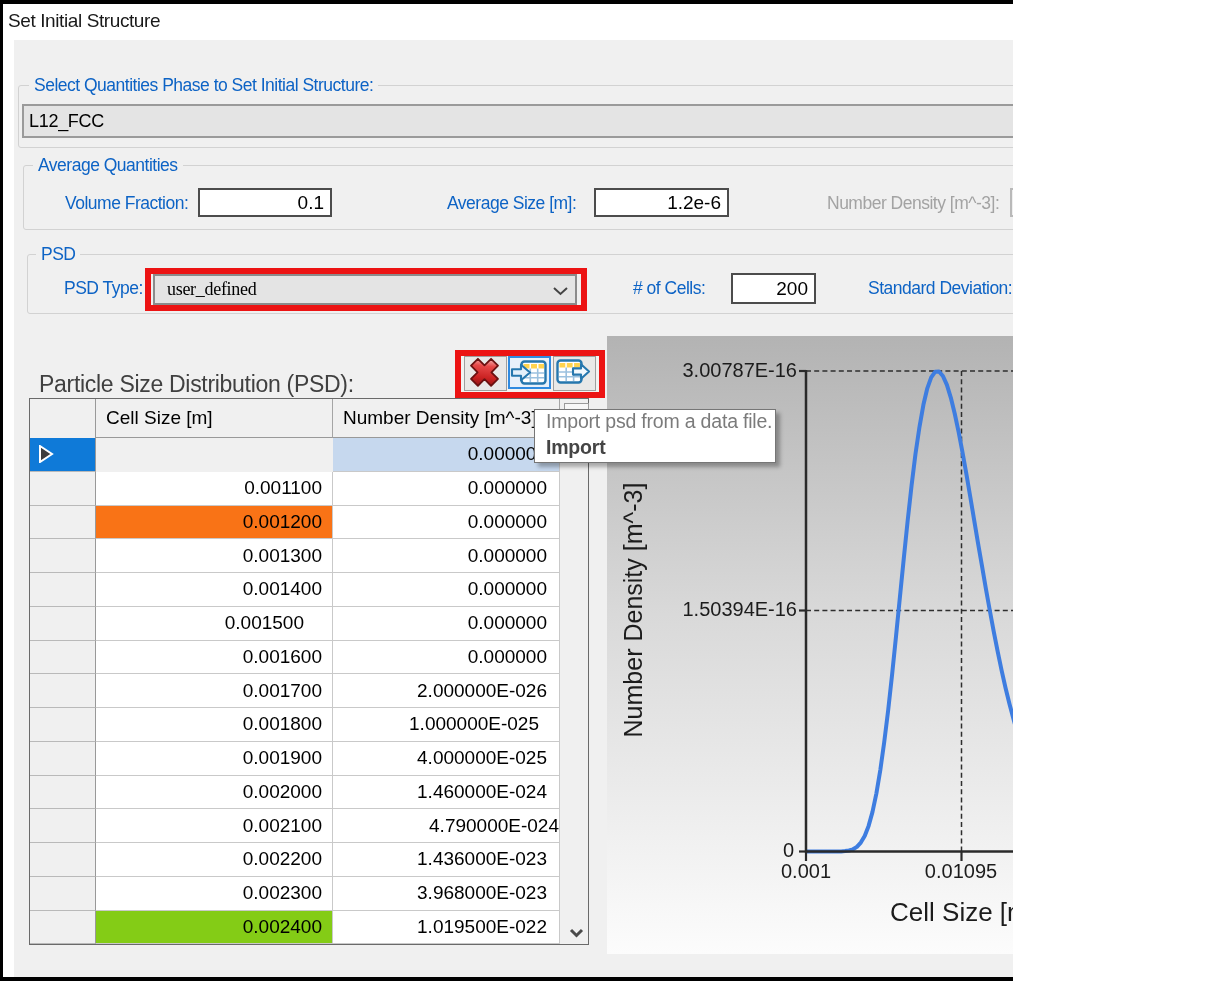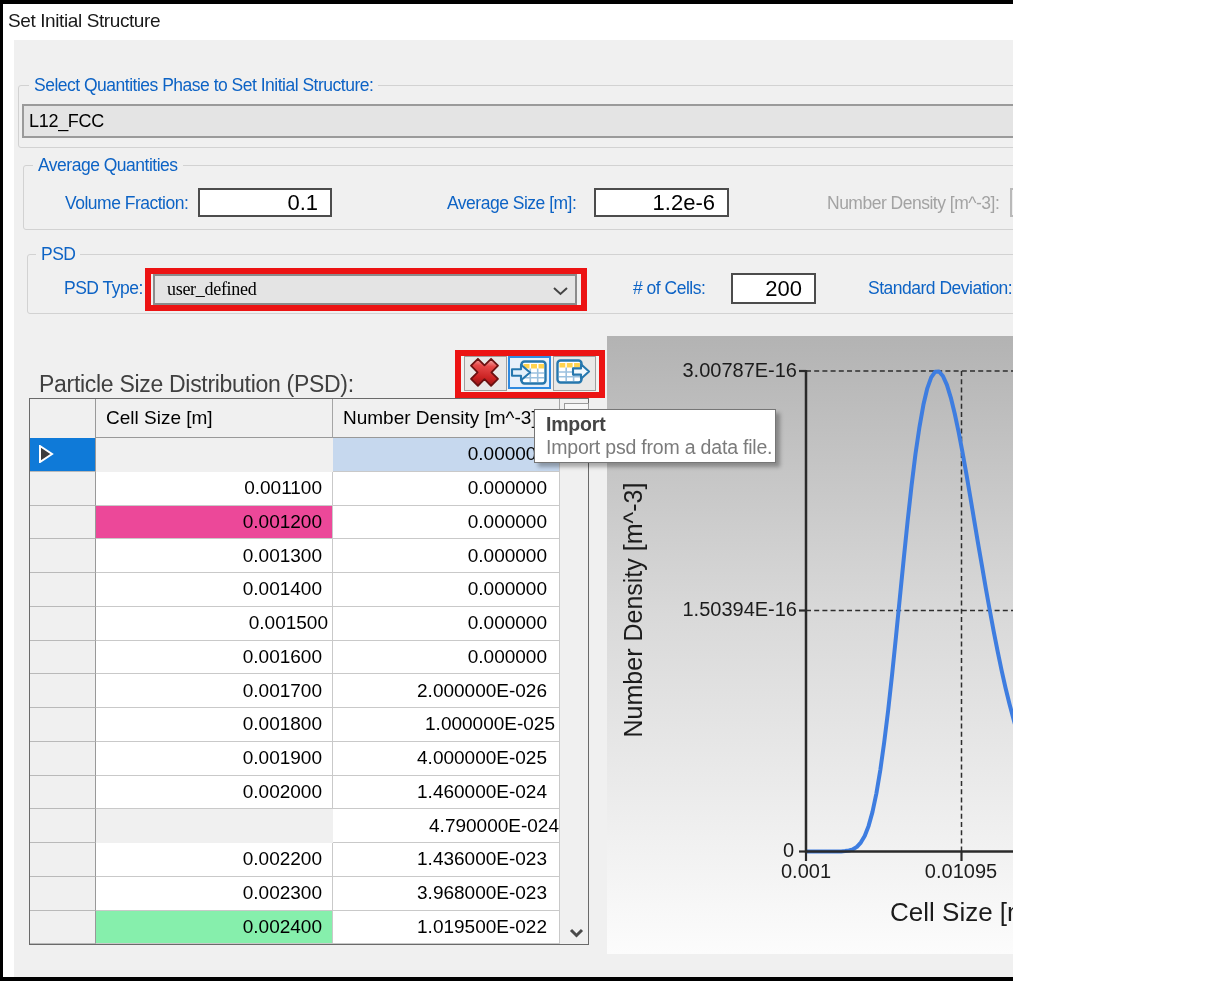--- a/index.html
+++ b/index.html
@@ -1,22 +1,22 @@
 <!DOCTYPE html>
 <html><head>
 <meta charset="utf-8">
 <style>
   html,body{margin:0;padding:0;}
   body{font-family:"Liberation Sans",sans-serif;}
   #page{position:relative;width:1013px;height:981px;background:#fff;overflow:hidden;}
   .abs{position:absolute;}
   .grouplbl{font-size:17.5px;letter-spacing:-0.5px;color:#0d63c5;background:#f0f0f0;padding:0 5px;line-height:17px;}
   .gbox{border:1px solid #d2d2d2;border-radius:3px;}
-  .inp{background:#fff;border:2px solid #4c4c4c;font-size:22px;color:#000;
-       display:flex;align-items:center;justify-content:flex-end;padding-right:12px;box-sizing:border-box;}
+  .inp{background:#fff;border:2px solid #4c4c4c;font-size:19px;color:#000;
+       display:flex;align-items:center;justify-content:flex-end;padding-right:6px;box-sizing:border-box;}
   .lbl{font-size:17.5px;letter-spacing:-0.5px;color:#0d63c5;white-space:nowrap;line-height:20px;}
   .combo{background:#e4e4e4;border:2px solid #8b8b8b;box-sizing:border-box;
          display:flex;align-items:center;font-size:18px;letter-spacing:-0.3px;color:#000;}
 </style>
 </head>
 <body>
 <div id="page">
 
   <div class="abs" style="left:0;top:0;width:1205px;height:4px;background:#000;"></div>
   <div class="abs" style="left:0;top:977px;width:1205px;height:4px;background:#000;"></div>
@@ -109,56 +109,57 @@
 <div style="position:absolute;left:0px;top:39.0px;width:66px;height:33.75px;background:#0f7ad8;border-right:1px solid #999;border-bottom:1px solid #b9b9b9;box-sizing:border-box;">
           <svg width="16" height="18" style="position:absolute;left:8px;top:7px;" viewBox="0 0 16 18">
             <path d="M2 1 L14 9 L2 17 Z" fill="#3c3c3c" stroke="#fff" stroke-width="2"></path>
           </svg>
         </div>
 <div style="position:absolute;left:303px;top:39.0px;width:227px;height:33.75px;background:#c6d8ee;border-right:1px solid #c9c9c9;border-bottom:1px solid #c9c9c9;box-sizing:border-box;display:flex;align-items:center;justify-content:flex-end;padding-right:12px;color:#000;">0.000000</div>
 <div style="position:absolute;left:0px;top:72.8px;width:66px;height:33.75px;background:#f0f0f0;border-right:1px solid #999;border-bottom:1px solid #b9b9b9;box-sizing:border-box;"></div>
 <div style="position:absolute;left:66px;top:72.8px;width:237px;height:33.75px;background:#ffffff;border-right:1px solid #c9c9c9;border-bottom:1px solid #c9c9c9;box-sizing:border-box;display:flex;align-items:center;justify-content:flex-end;padding-right:10px;color:#000;">0.001100</div>
 <div style="position:absolute;left:303px;top:72.8px;width:227px;height:33.75px;background:#ffffff;border-right:1px solid #c9c9c9;border-bottom:1px solid #c9c9c9;box-sizing:border-box;display:flex;align-items:center;justify-content:flex-end;padding-right:12px;color:#000;">0.000000</div>
 <div style="position:absolute;left:0px;top:106.5px;width:66px;height:33.75px;background:#f0f0f0;border-right:1px solid #999;border-bottom:1px solid #b9b9b9;box-sizing:border-box;"></div>
-<div style="position:absolute;left:66px;top:106.5px;width:237px;height:33.75px;background:#ec4899;border-right:1px solid #c9c9c9;border-bottom:1px solid #c9c9c9;box-sizing:border-box;display:flex;align-items:center;justify-content:flex-end;padding-right:10px;color:#000;">0.001200</div>
+<div style="position:absolute;left:66px;top:106.5px;width:237px;height:33.75px;background:#f97316;border-right:1px solid #c9c9c9;border-bottom:1px solid #c9c9c9;box-sizing:border-box;display:flex;align-items:center;justify-content:flex-end;padding-right:10px;color:#000;">0.001200</div>
 <div style="position:absolute;left:303px;top:106.5px;width:227px;height:33.75px;background:#ffffff;border-right:1px solid #c9c9c9;border-bottom:1px solid #c9c9c9;box-sizing:border-box;display:flex;align-items:center;justify-content:flex-end;padding-right:12px;color:#000;">0.000000</div>
 <div style="position:absolute;left:0px;top:140.2px;width:66px;height:33.75px;background:#f0f0f0;border-right:1px solid #999;border-bottom:1px solid #b9b9b9;box-sizing:border-box;"></div>
 <div style="position:absolute;left:66px;top:140.2px;width:237px;height:33.75px;background:#ffffff;border-right:1px solid #c9c9c9;border-bottom:1px solid #c9c9c9;box-sizing:border-box;display:flex;align-items:center;justify-content:flex-end;padding-right:10px;color:#000;">0.001300</div>
 <div style="position:absolute;left:303px;top:140.2px;width:227px;height:33.75px;background:#ffffff;border-right:1px solid #c9c9c9;border-bottom:1px solid #c9c9c9;box-sizing:border-box;display:flex;align-items:center;justify-content:flex-end;padding-right:12px;color:#000;">0.000000</div>
 <div style="position:absolute;left:0px;top:174.0px;width:66px;height:33.75px;background:#f0f0f0;border-right:1px solid #999;border-bottom:1px solid #b9b9b9;box-sizing:border-box;"></div>
 <div style="position:absolute;left:66px;top:174.0px;width:237px;height:33.75px;background:#ffffff;border-right:1px solid #c9c9c9;border-bottom:1px solid #c9c9c9;box-sizing:border-box;display:flex;align-items:center;justify-content:flex-end;padding-right:10px;color:#000;">0.001400</div>
 <div style="position:absolute;left:303px;top:174.0px;width:227px;height:33.75px;background:#ffffff;border-right:1px solid #c9c9c9;border-bottom:1px solid #c9c9c9;box-sizing:border-box;display:flex;align-items:center;justify-content:flex-end;padding-right:12px;color:#000;">0.000000</div>
 <div style="position:absolute;left:0px;top:207.8px;width:66px;height:33.75px;background:#f0f0f0;border-right:1px solid #999;border-bottom:1px solid #b9b9b9;box-sizing:border-box;"></div>
-<div style="position:absolute;left:66px;top:207.8px;width:237px;height:33.75px;background:#ffffff;border-right:1px solid #c9c9c9;border-bottom:1px solid #c9c9c9;box-sizing:border-box;display:flex;align-items:center;justify-content:flex-end;padding-right:4px;color:#000;">0.001500</div>
+<div style="position:absolute;left:66px;top:207.8px;width:237px;height:33.75px;background:#ffffff;border-right:1px solid #c9c9c9;border-bottom:1px solid #c9c9c9;box-sizing:border-box;display:flex;align-items:center;justify-content:flex-end;padding-right:28px;color:#000;">0.001500</div>
 <div style="position:absolute;left:303px;top:207.8px;width:227px;height:33.75px;background:#ffffff;border-right:1px solid #c9c9c9;border-bottom:1px solid #c9c9c9;box-sizing:border-box;display:flex;align-items:center;justify-content:flex-end;padding-right:12px;color:#000;">0.000000</div>
 <div style="position:absolute;left:0px;top:241.5px;width:66px;height:33.75px;background:#f0f0f0;border-right:1px solid #999;border-bottom:1px solid #b9b9b9;box-sizing:border-box;"></div>
 <div style="position:absolute;left:66px;top:241.5px;width:237px;height:33.75px;background:#ffffff;border-right:1px solid #c9c9c9;border-bottom:1px solid #c9c9c9;box-sizing:border-box;display:flex;align-items:center;justify-content:flex-end;padding-right:10px;color:#000;">0.001600</div>
 <div style="position:absolute;left:303px;top:241.5px;width:227px;height:33.75px;background:#ffffff;border-right:1px solid #c9c9c9;border-bottom:1px solid #c9c9c9;box-sizing:border-box;display:flex;align-items:center;justify-content:flex-end;padding-right:12px;color:#000;">0.000000</div>
 <div style="position:absolute;left:0px;top:275.2px;width:66px;height:33.75px;background:#f0f0f0;border-right:1px solid #999;border-bottom:1px solid #b9b9b9;box-sizing:border-box;"></div>
 <div style="position:absolute;left:66px;top:275.2px;width:237px;height:33.75px;background:#ffffff;border-right:1px solid #c9c9c9;border-bottom:1px solid #c9c9c9;box-sizing:border-box;display:flex;align-items:center;justify-content:flex-end;padding-right:10px;color:#000;">0.001700</div>
 <div style="position:absolute;left:303px;top:275.2px;width:227px;height:33.75px;background:#ffffff;border-right:1px solid #c9c9c9;border-bottom:1px solid #c9c9c9;box-sizing:border-box;display:flex;align-items:center;justify-content:flex-end;padding-right:12px;color:#000;">2.000000E-026</div>
 <div style="position:absolute;left:0px;top:309.0px;width:66px;height:33.75px;background:#f0f0f0;border-right:1px solid #999;border-bottom:1px solid #b9b9b9;box-sizing:border-box;"></div>
 <div style="position:absolute;left:66px;top:309.0px;width:237px;height:33.75px;background:#ffffff;border-right:1px solid #c9c9c9;border-bottom:1px solid #c9c9c9;box-sizing:border-box;display:flex;align-items:center;justify-content:flex-end;padding-right:10px;color:#000;">0.001800</div>
-<div style="position:absolute;left:303px;top:309.0px;width:227px;height:33.75px;background:#ffffff;border-right:1px solid #c9c9c9;border-bottom:1px solid #c9c9c9;box-sizing:border-box;display:flex;align-items:center;justify-content:flex-end;padding-right:4px;color:#000;text-align:right;">1.000000E-025</div>
+<div style="position:absolute;left:303px;top:309.0px;width:227px;height:33.75px;background:#ffffff;border-right:1px solid #c9c9c9;border-bottom:1px solid #c9c9c9;box-sizing:border-box;display:flex;align-items:center;justify-content:flex-end;padding-right:20px;color:#000;text-align:right;">1.000000E-025</div>
 <div style="position:absolute;left:0px;top:342.8px;width:66px;height:33.75px;background:#f0f0f0;border-right:1px solid #999;border-bottom:1px solid #b9b9b9;box-sizing:border-box;"></div>
 <div style="position:absolute;left:66px;top:342.8px;width:237px;height:33.75px;background:#ffffff;border-right:1px solid #c9c9c9;border-bottom:1px solid #c9c9c9;box-sizing:border-box;display:flex;align-items:center;justify-content:flex-end;padding-right:10px;color:#000;">0.001900</div>
 <div style="position:absolute;left:303px;top:342.8px;width:227px;height:33.75px;background:#ffffff;border-right:1px solid #c9c9c9;border-bottom:1px solid #c9c9c9;box-sizing:border-box;display:flex;align-items:center;justify-content:flex-end;padding-right:12px;color:#000;">4.000000E-025</div>
 <div style="position:absolute;left:0px;top:376.5px;width:66px;height:33.75px;background:#f0f0f0;border-right:1px solid #999;border-bottom:1px solid #b9b9b9;box-sizing:border-box;"></div>
 <div style="position:absolute;left:66px;top:376.5px;width:237px;height:33.75px;background:#ffffff;border-right:1px solid #c9c9c9;border-bottom:1px solid #c9c9c9;box-sizing:border-box;display:flex;align-items:center;justify-content:flex-end;padding-right:10px;color:#000;">0.002000</div>
 <div style="position:absolute;left:303px;top:376.5px;width:227px;height:33.75px;background:#ffffff;border-right:1px solid #c9c9c9;border-bottom:1px solid #c9c9c9;box-sizing:border-box;display:flex;align-items:center;justify-content:flex-end;padding-right:12px;color:#000;">1.460000E-024</div>
 <div style="position:absolute;left:0px;top:410.2px;width:66px;height:33.75px;background:#f0f0f0;border-right:1px solid #999;border-bottom:1px solid #b9b9b9;box-sizing:border-box;"></div>
+<div style="position:absolute;left:66px;top:410.2px;width:237px;height:33.75px;background:#ffffff;border-right:1px solid #c9c9c9;border-bottom:1px solid #c9c9c9;box-sizing:border-box;display:flex;align-items:center;justify-content:flex-end;padding-right:10px;color:#000;">0.002100</div>
 <div style="position:absolute;left:303px;top:410.2px;width:227px;height:33.75px;background:#ffffff;border-right:1px solid #c9c9c9;border-bottom:1px solid #c9c9c9;box-sizing:border-box;display:flex;align-items:center;justify-content:flex-end;padding-right:0;color:#000;">4.790000E-024</div>
 <div style="position:absolute;left:0px;top:444.0px;width:66px;height:33.75px;background:#f0f0f0;border-right:1px solid #999;border-bottom:1px solid #b9b9b9;box-sizing:border-box;"></div>
 <div style="position:absolute;left:66px;top:444.0px;width:237px;height:33.75px;background:#ffffff;border-right:1px solid #c9c9c9;border-bottom:1px solid #c9c9c9;box-sizing:border-box;display:flex;align-items:center;justify-content:flex-end;padding-right:10px;color:#000;">0.002200</div>
 <div style="position:absolute;left:303px;top:444.0px;width:227px;height:33.75px;background:#ffffff;border-right:1px solid #c9c9c9;border-bottom:1px solid #c9c9c9;box-sizing:border-box;display:flex;align-items:center;justify-content:flex-end;padding-right:12px;color:#000;">1.436000E-023</div>
 <div style="position:absolute;left:0px;top:477.8px;width:66px;height:33.75px;background:#f0f0f0;border-right:1px solid #999;border-bottom:1px solid #b9b9b9;box-sizing:border-box;"></div>
 <div style="position:absolute;left:66px;top:477.8px;width:237px;height:33.75px;background:#ffffff;border-right:1px solid #c9c9c9;border-bottom:1px solid #c9c9c9;box-sizing:border-box;display:flex;align-items:center;justify-content:flex-end;padding-right:10px;color:#000;">0.002300</div>
 <div style="position:absolute;left:303px;top:477.8px;width:227px;height:33.75px;background:#ffffff;border-right:1px solid #c9c9c9;border-bottom:1px solid #c9c9c9;box-sizing:border-box;display:flex;align-items:center;justify-content:flex-end;padding-right:12px;color:#000;">3.968000E-023</div>
 <div style="position:absolute;left:0px;top:511.5px;width:66px;height:33.75px;background:#f0f0f0;border-right:1px solid #999;border-bottom:1px solid #b9b9b9;box-sizing:border-box;"></div>
-<div style="position:absolute;left:66px;top:511.5px;width:237px;height:33.75px;background:#86efac;border-right:1px solid #c9c9c9;border-bottom:1px solid #c9c9c9;box-sizing:border-box;display:flex;align-items:center;justify-content:flex-end;padding-right:10px;color:#000;">0.002400</div>
+<div style="position:absolute;left:66px;top:511.5px;width:237px;height:33.75px;background:#84cc16;border-right:1px solid #c9c9c9;border-bottom:1px solid #c9c9c9;box-sizing:border-box;display:flex;align-items:center;justify-content:flex-end;padding-right:10px;color:#000;">0.002400</div>
 <div style="position:absolute;left:303px;top:511.5px;width:227px;height:33.75px;background:#ffffff;border-right:1px solid #c9c9c9;border-bottom:1px solid #c9c9c9;box-sizing:border-box;display:flex;align-items:center;justify-content:flex-end;padding-right:12px;color:#000;">1.019500E-022</div>
 <div style="position:absolute;left:530px;top:0px;width:28px;height:544px;background:#f0f0f0;"></div>
         <div style="position:absolute;left:534px;top:3.5px;width:25px;height:40px;background:#f7f7f7;border:1.5px solid #9a9a9a;box-sizing:border-box;"></div>
 <svg style="position:absolute;left:539px;top:528px;" width="15" height="13" viewBox="0 0 15 13">
           <path d="M2 3 L7.5 8.5 L13 3" stroke="#4a4a4a" stroke-width="3" fill="none"></path>
         </svg>
 </div>
     </div>
 
   <svg id="chart" class="abs" style="left:607px;top:336px;" width="565" height="618" viewBox="607 336 565 618">
@@ -179,16 +180,16 @@
 <text x="797" y="616" font-size="20" text-anchor="end" fill="#1c1c1c" font-family="Liberation Sans, sans-serif">1.50394E-16</text>
 <text x="794" y="857" font-size="20" text-anchor="end" fill="#1c1c1c" font-family="Liberation Sans, sans-serif">0</text>
 <text x="806" y="878" font-size="20" text-anchor="middle" fill="#1c1c1c" font-family="Liberation Sans, sans-serif">0.001</text>
 <text x="961" y="878" font-size="20" text-anchor="middle" fill="#1c1c1c" font-family="Liberation Sans, sans-serif">0.01095</text>
 <text x="1117" y="878" font-size="20" text-anchor="middle" fill="#1c1c1c" font-family="Liberation Sans, sans-serif">0.0209</text>
 <text x="963" y="921" font-size="26" text-anchor="middle" fill="#1c1c1c" font-family="Liberation Sans, sans-serif">Cell Size [m]</text>
 <text x="642" y="610" font-size="25" text-anchor="middle" fill="#1c1c1c" font-family="Liberation Sans, sans-serif" transform="rotate(-90 642 610)">Number Density [m^-3]</text>
     </svg>
 
   <div class="abs" style="left:534px;top:409px;width:240px;height:52px;background:#fff;border:1px solid #767676;box-shadow:4px 4px 4px rgba(0,0,0,0.3);z-index:30;">
+    <div style="margin:0px 0 0 11px;font-size:19.5px;letter-spacing:-0.2px;color:#7b7b7b;">Import psd from a data file.</div>
     <div style="margin:3px 0 0 11px;font-size:19.5px;letter-spacing:-0.2px;font-weight:bold;color:#454545;">Import</div>
-    <div style="margin:0px 0 0 11px;font-size:19.5px;letter-spacing:-0.2px;color:#7b7b7b;">Import psd from a data file.</div>
   </div>
 </div>
 
 </body></html>

